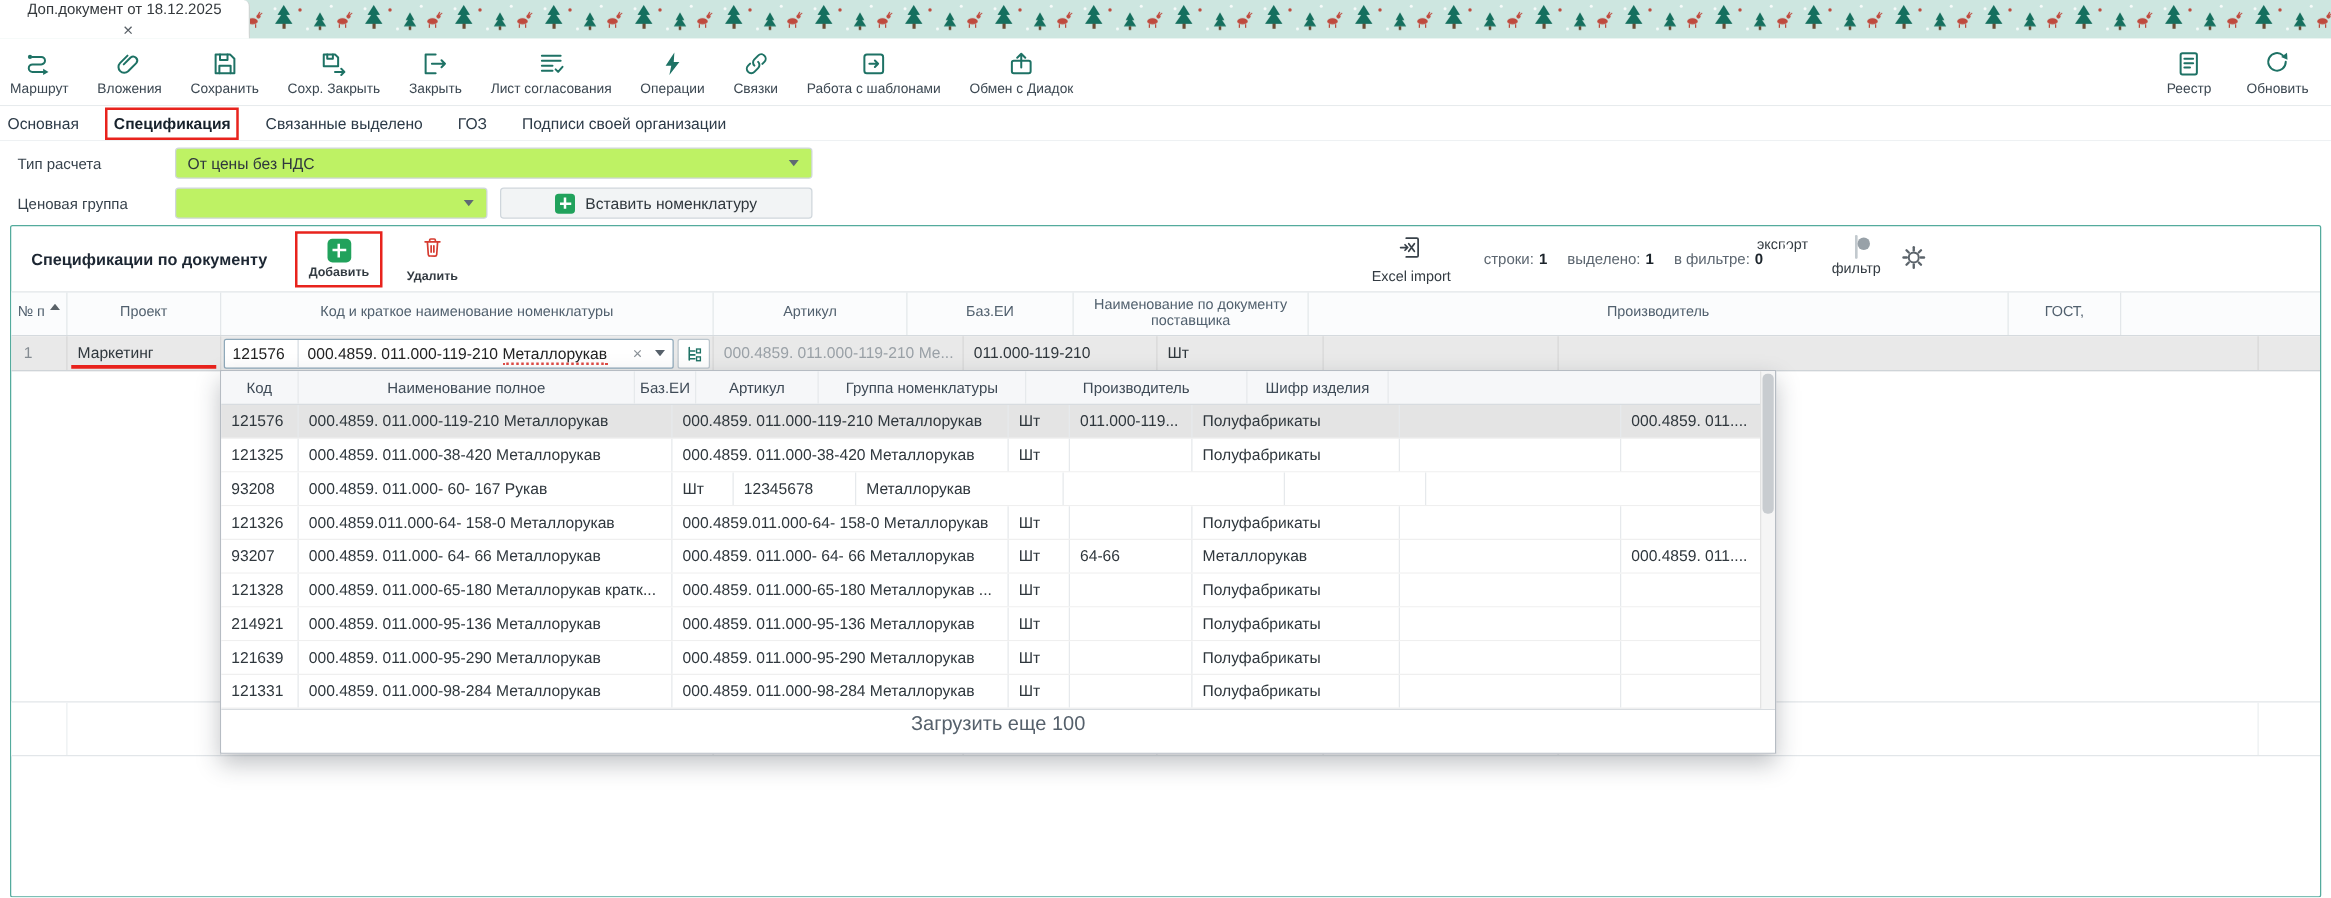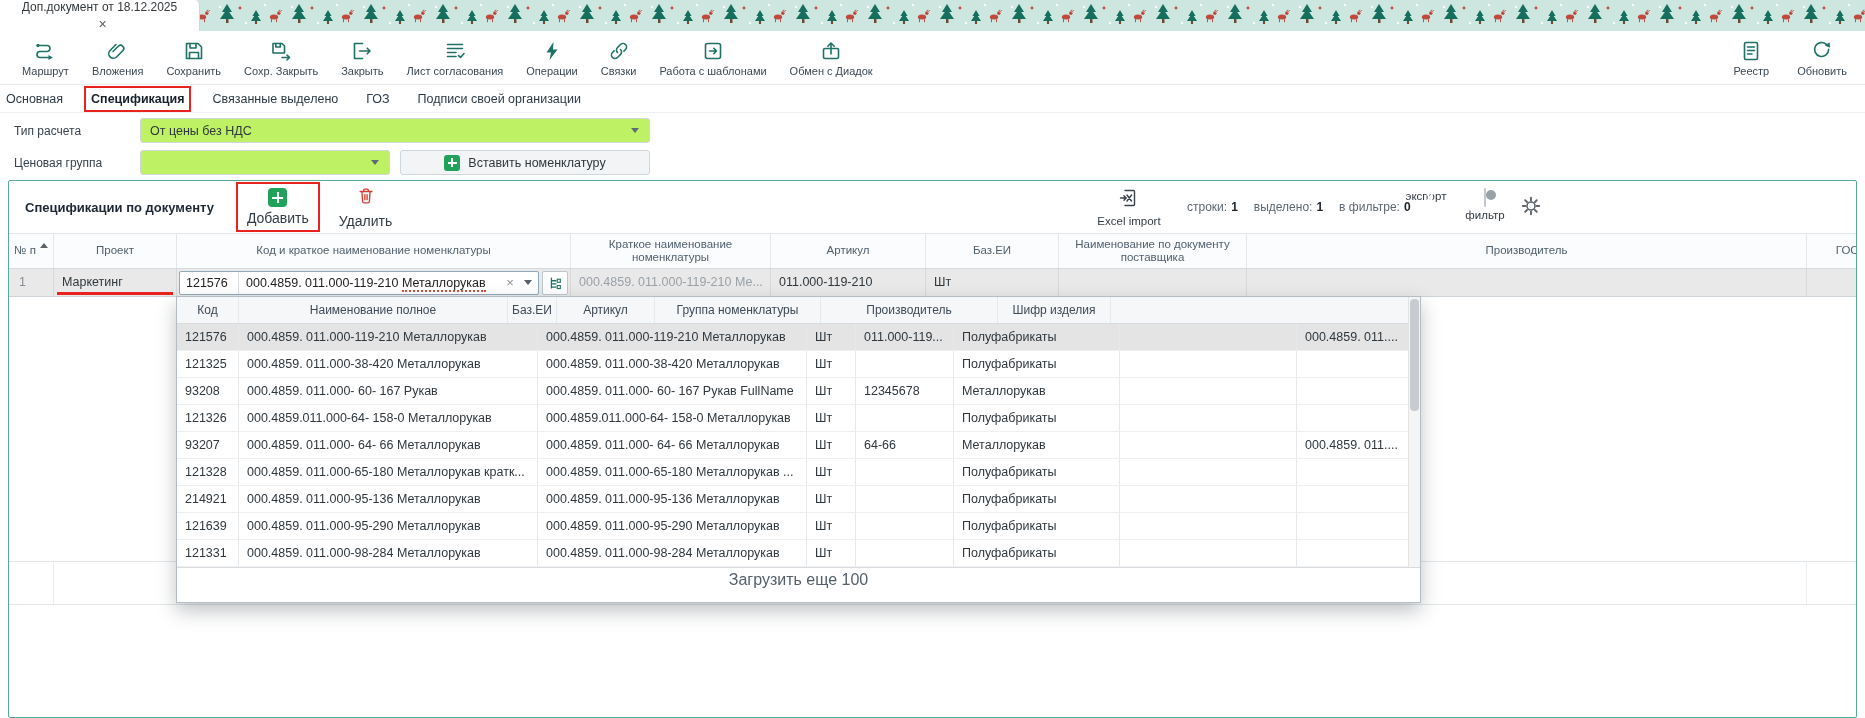--- a/index.html
+++ b/index.html
@@ -11,21 +11,21 @@
   .titlebar svg.xmas { display:block; }
   .doc-tab { position:absolute; left:0; top:0; width:200px; height:31px; background:#fff;
              border-right:1px solid #cfd6d4; border-top-right-radius:5px;
              display:flex; align-items:center; padding:0 10px;flex-direction:column; }
   .doc-tab-title { font-size:12px; color:#33383c; flex:1; white-space:nowrap; overflow:hidden; }
   .doc-tab-close { font-size:14px; color:#596067; margin-left:6px; cursor:pointer; line-height:1; }
 
   
   .toolbar { position:absolute; left:0; top:31px; width:1865px; height:54px; background:#fff;
              border-bottom:1px solid #e7ebed; display:flex; align-items:center; }
-  .tb-left { display:flex; align-items:flex-start; padding-left:18px; gap:15px; }
+  .tb-left { display:flex; align-items:flex-start; padding-left:4px; gap:15px; }
   .tb-right { position:absolute; right:14px; top:0; height:54px; display:flex; gap:20px; align-items:center; }
   .tbtn { display:flex; flex-direction:column; align-items:center; gap:2px; cursor:pointer; padding:3px 4px; }
   .tbtn .tlabel { font-size:11px; color:#3c4852; white-space:nowrap; }
   .ticon { height:24px; display:flex; align-items:center; }
   .ticon path, .ticon rect, .ticon circle, .ticon ellipse
         { stroke:#1e7265; stroke-width:1.6; fill:none; stroke-linecap:round; stroke-linejoin:round; }
   .ticon .fl { fill:#1e7265; stroke:none; }
 
   
   .tabs { position:absolute; left:0; top:85px; width:1865px; height:28px; display:flex; align-items:center;
@@ -55,21 +55,21 @@
   .plus-ico::before, .plus-ico::after { content:""; position:absolute; background:#fff; }
   .plus-ico::before { left:3.5px; top:7px; width:9px; height:2px; }
   .plus-ico::after { left:7px; top:3.5px; width:2px; height:9px; }
 
   
   .panel { position:absolute; left:8px; top:180px; width:1849px; height:538px; background:#fff;
            border:1px solid #54ab9d; border-radius:2px; overflow:hidden; }
   .panel-head { position:relative; height:52px; display:flex; align-items:center; }
   .panel-title { font-size:13px; font-weight:bold; color:#1d2733; margin-left:16px; margin-right:26px; white-space:nowrap; }
   .tool-stack { display:flex; flex-direction:column; align-items:center; gap:3px; cursor:pointer; padding:2px 7px; }
-  .tool-stack .tslabel { font-size:14px; color:#333b42; white-space:nowrap; }
+  .tool-stack .tslabel { font-size:10px; color:#333b42; white-space:nowrap;font-weight:bold; }
   .annotated-add { outline:2.5px solid #e8231d; outline-offset:2px; }
   .del-stack { margin-left:16px; }
   .add-ico { width:19px; height:19px; background:#21a25c; border-radius:4px; position:relative; }
   .add-ico::before, .add-ico::after { content:""; position:absolute; background:#fff; }
   .add-ico::before { left:4px; top:8.5px; width:11px; height:2.4px; }
   .add-ico::after { left:8.3px; top:4px; width:2.4px; height:11px; }
   .mini-icon path, .mini-icon rect { fill:none; stroke-linecap:round; stroke-linejoin:round; }
 
   .rc { position:absolute; text-align:center; }
   .rc .tslabel { font-size:11.5px; color:#333b42; display:block; margin-top:2px; white-space:nowrap; }
@@ -394,21 +394,20 @@
       </div>
     </div>
 
     <div class="thead">
       <div class="thcell mc0">
           <span>№ п</span>
           <span class="sort-asc"></span>
         </div>
       <div class="thcell mc1">Проект</div>
       <div class="thcell mc2">Код и краткое наименование номенклатуры</div>
-      <div class="thcell mc3">Краткое наименование номенклатуры</div>
       <div class="thcell mc4">Артикул</div>
       <div class="thcell mc5">Баз.ЕИ</div>
       <div class="thcell mc6">Наименование по документу поставщика</div>
       <div class="thcell mc7">Производитель</div>
       <div class="thcell mc8">ГОСТ,</div>
     </div>
 
     <div class="trow">
       <div class="tdcell num mc0">1</div>
       <div class="tdcell mc1">
@@ -480,21 +479,20 @@
           <div class="pcell pc2">000.4859. 011.000-38-420 Металлорукав</div>
           <div class="pcell pc3">Шт</div>
           <div class="pcell pc4"></div>
           <div class="pcell pc5">Полуфабрикаты</div>
           <div class="pcell pc6"></div>
           <div class="pcell pc7"></div>
         </div>
         <div class="prow">
           <div class="pcell pc0">93208</div>
           <div class="pcell pc1">000.4859. 011.000- 60- 167 Рукав</div>
-          <div class="pcell pc2">000.4859. 011.000- 60- 167 Рукав FullName</div>
           <div class="pcell pc3">Шт</div>
           <div class="pcell pc4">12345678</div>
           <div class="pcell pc5">Металлорукав</div>
           <div class="pcell pc6"></div>
           <div class="pcell pc7"></div>
         </div>
         <div class="prow">
           <div class="pcell pc0">121326</div>
           <div class="pcell pc1">000.4859.011.000-64- 158-0 Металлорукав</div>
           <div class="pcell pc2">000.4859.011.000-64- 158-0 Металлорукав</div>

